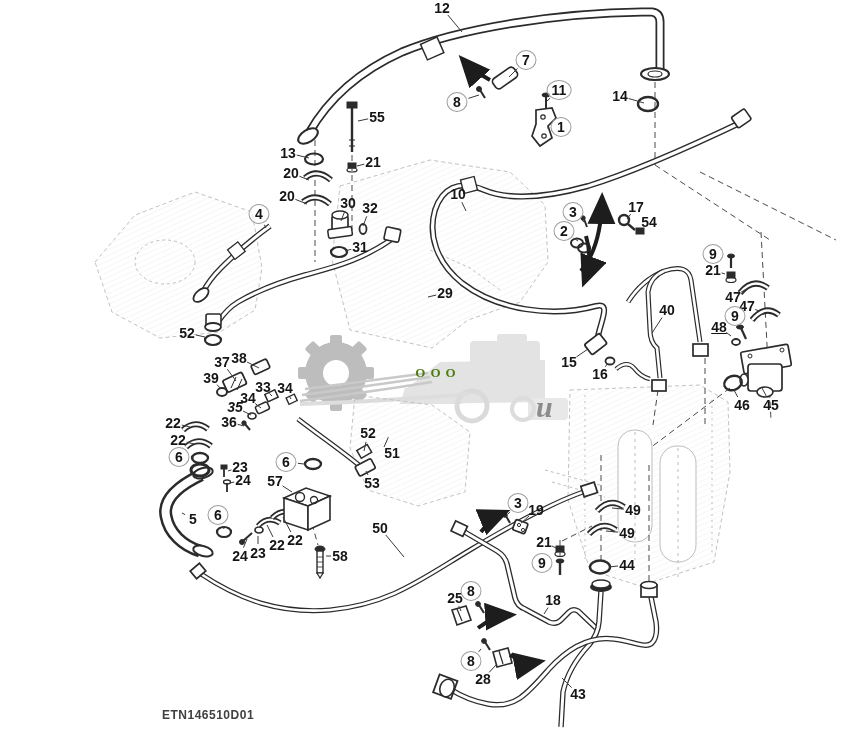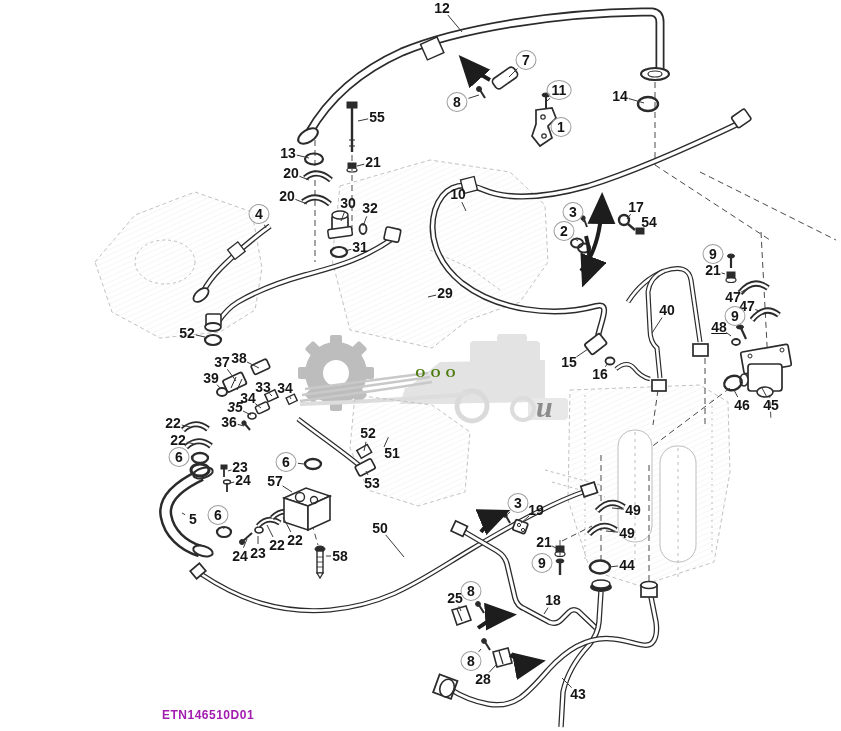--- a/index.html
+++ b/index.html
@@ -12,21 +12,21 @@
            text-align:center;white-space:nowrap;}
   .callout.circled{border:1.6px solid #9c9c9c;border-radius:50%;
            padding:2px 4px;min-width:11px;background:rgba(255,255,255,.55);}
   
   .wm{position:absolute;color:#a6a6a6;user-select:none;}
   #wm-ooo{left:403px;top:366px;width:70px;text-align:center;
           font:bold 13px/1 "Liberation Serif",serif;letter-spacing:5px;color:#4d7c0f;}
   #wm-name{left:344px;top:384px;font:bold 30px/1 "Liberation Serif",serif;
            letter-spacing:2px;color:#a2a2a2;}
   #wm-suffix{left:536px;top:392px;font:bold italic 30px/1 "Liberation Serif",serif;color:#8b8b8b;}
-  #footer-code{position:absolute;left:162px;top:709px;color:#a21caf;
+  #footer-code{position:absolute;left:162px;top:709px;color:#404040;
            font:bold 12px/1 "Liberation Sans",sans-serif;letter-spacing:.5px;}
 </style>
 </head>
 <body>
 
 <div id="stage">
 
 <svg id="drawing" width="841" height="731" viewBox="0 0 841 731">
   <defs>
     <pattern id="hatch" width="7" height="7" patternUnits="userSpaceOnUse" patternTransform="rotate(20)">

